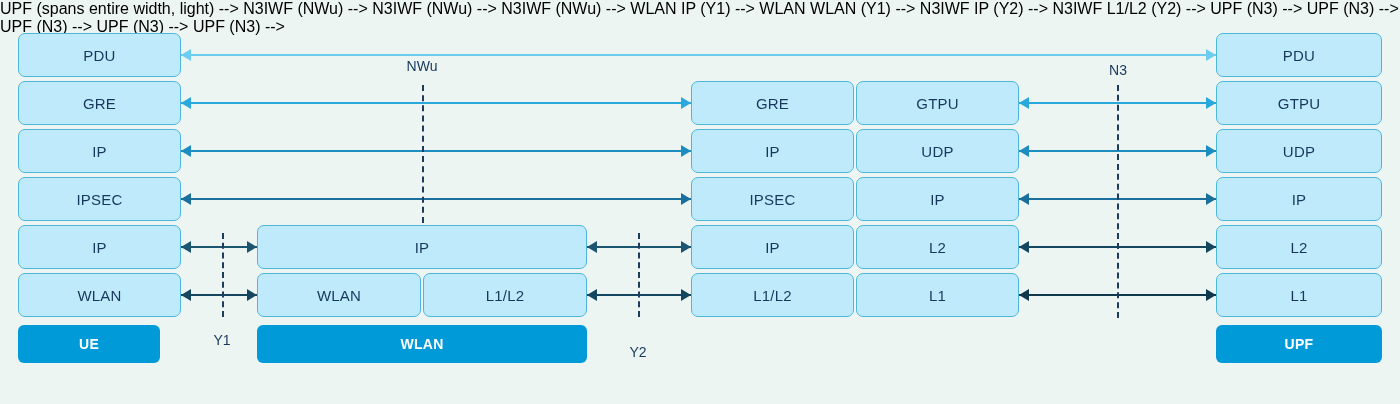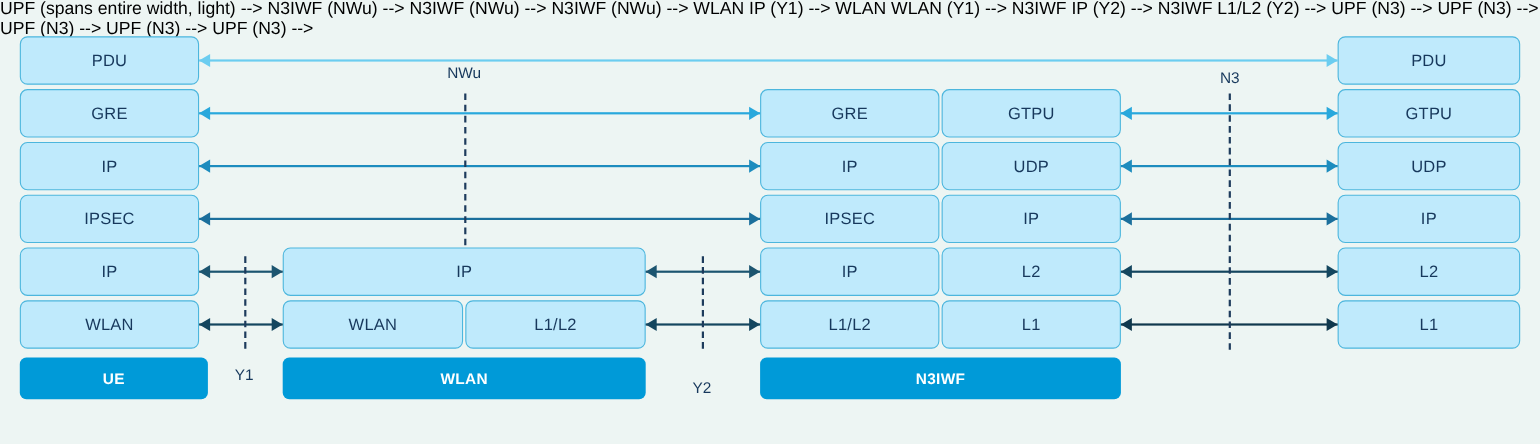--- a/index.html
+++ b/index.html
@@ -71,21 +71,21 @@
 
 <div id="stage">
 
   
   <div class="pbox" style="left:18px;top:33px;width:163px;height:44px;">PDU</div>
   <div class="pbox" style="left:18px;top:81px;width:163px;height:44px;">GRE</div>
   <div class="pbox" style="left:18px;top:129px;width:163px;height:44px;">IP</div>
   <div class="pbox" style="left:18px;top:177px;width:163px;height:44px;">IPSEC</div>
   <div class="pbox" style="left:18px;top:225px;width:163px;height:44px;">IP</div>
   <div class="pbox" style="left:18px;top:273px;width:163px;height:44px;">WLAN</div>
-  <div class="nbox" style="left:18px;top:325px;width:171px;height:38px;">UE</div>
+  <div class="nbox" style="left:18px;top:325px;width:142px;height:38px;">UE</div>
 
   
   <div class="pbox" style="left:257px;top:225px;width:330px;height:44px;">IP</div>
   <div class="pbox" style="left:257px;top:273px;width:164px;height:44px;">WLAN</div>
   <div class="pbox" style="left:423px;top:273px;width:164px;height:44px;">L1/L2</div>
   <div class="nbox" style="left:257px;top:325px;width:330px;height:38px;">WLAN</div>
 
   
   <div class="pbox" style="left:691px;top:81px;width:163px;height:44px;">GRE</div>
   <div class="pbox" style="left:691px;top:129px;width:163px;height:44px;">IP</div>
@@ -93,29 +93,29 @@
   <div class="pbox" style="left:691px;top:225px;width:163px;height:44px;">IP</div>
   <div class="pbox" style="left:691px;top:273px;width:163px;height:44px;">L1/L2</div>
 
   
   <div class="pbox" style="left:856px;top:81px;width:163px;height:44px;">GTPU</div>
   <div class="pbox" style="left:856px;top:129px;width:163px;height:44px;">UDP</div>
   <div class="pbox" style="left:856px;top:177px;width:163px;height:44px;">IP</div>
   <div class="pbox" style="left:856px;top:225px;width:163px;height:44px;">L2</div>
   <div class="pbox" style="left:856px;top:273px;width:163px;height:44px;">L1</div>
 
-  <div class="nbox" style="left:691px;top:325px;width:328px;height:38px;">N3IWF</div>
 
   
   <div class="pbox" style="left:1216px;top:33px;width:166px;height:44px;">PDU</div>
   <div class="pbox" style="left:1216px;top:81px;width:166px;height:44px;">GTPU</div>
   <div class="pbox" style="left:1216px;top:129px;width:166px;height:44px;">UDP</div>
   <div class="pbox" style="left:1216px;top:177px;width:166px;height:44px;">IP</div>
   <div class="pbox" style="left:1216px;top:225px;width:166px;height:44px;">L2</div>
   <div class="pbox" style="left:1216px;top:273px;width:166px;height:44px;">L1</div>
+  <div class="nbox" style="left:1216px;top:325px;width:166px;height:38px;">UPF</div>
 
   
 
     UPF  (spans entire width, light) --&gt;
   <div class="arrow" style="left:181px;top:55px;width:1035px;">
     <div class="shaft" style="width:1035px;border-top-color:#6ccdf0;"></div>
     <div class="head left" style="border-right-color:#6ccdf0;"></div>
     <div class="head right" style="border-left-color:#6ccdf0;"></div>
   </div>
 

